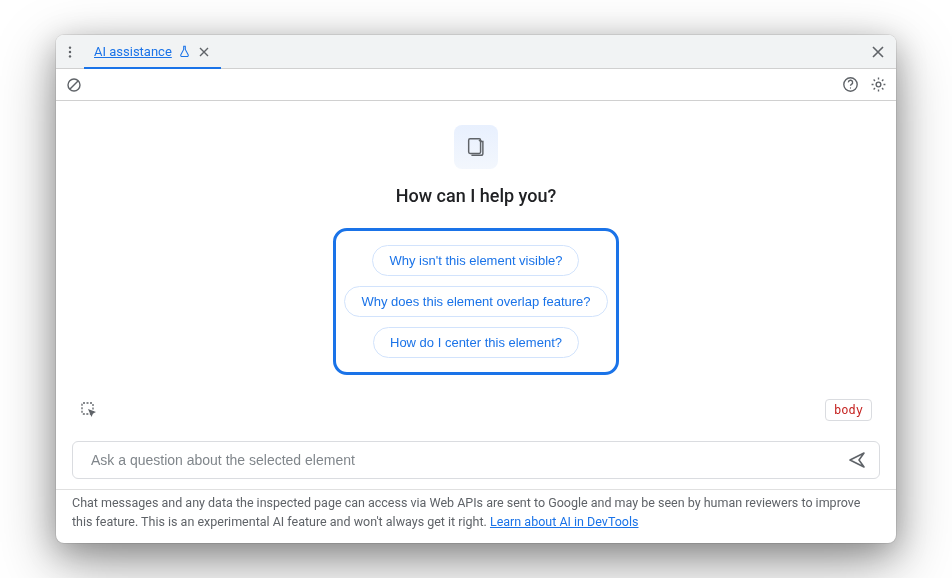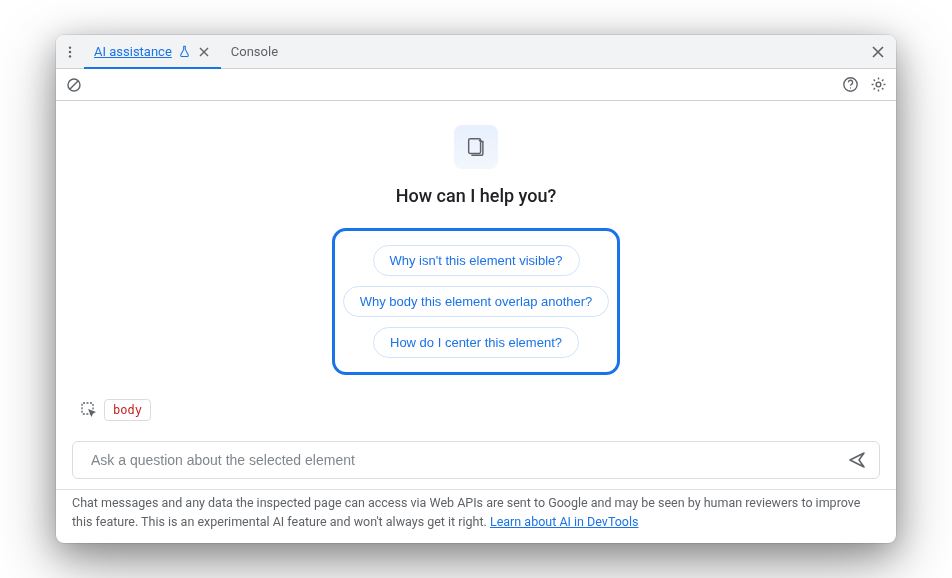--- a/index.html
+++ b/index.html
@@ -149,22 +149,23 @@
       font-size: 13px;
       padding: 7px 16px;
       border-radius: 100px;
       cursor: pointer;
       white-space: nowrap;
     }
     .context-row {
       width: 100%;
       display: flex;
       align-items: center;
-      gap: 6px;
+      gap: 23px;
       padding: 0 0 8px 0;
+      justify-content: space-between;
     }
     .selector-icon {
       color: #5f6368;
     }
     .element-chip {
       border: 1px solid #dadce0;
       color: #c5221f;
       font-size: 12px;
       font-family: ui-monospace, Menlo, Consolas, monospace;
       padding: 3px 8px;
@@ -230,23 +231,20 @@
         <svg width="13" height="13" viewBox="0 0 16 16" fill="none" stroke="currentColor" stroke-width="1.3">
             <path d="M6.5 1.5h3M7 1.5v4l-3.5 6.5a1.5 1.5 0 0 0 1.3 2.2h6.4a1.5 1.5 0 0 0 1.3-2.2L9 5.5v-4"></path>
           </svg>
       </span>
       <span class="tab-close">
         <svg width="10" height="10" viewBox="0 0 10 10" stroke="currentColor" stroke-width="1.4">
             <path d="M1 1l8 8M9 1l-8 8"></path>
           </svg>
       </span>
     </div>
-    <div class="tab">
-      <span>Console</span>
-    </div>
     <div class="panel-close">
       <svg width="14" height="14" viewBox="0 0 14 14" stroke="currentColor" stroke-width="1.6">
           <path d="M2 2l10 10M12 2L2 12"></path>
         </svg>
     </div>
   </div>
 
   <div class="toolbar">
     <div class="toolbar-left">
       <div class="icon-btn">
@@ -278,21 +276,21 @@
       <svg width="22" height="22" viewBox="0 0 24 24" fill="none" stroke="#5f6368" stroke-width="1.6">
           <rect x="4" y="3" width="13" height="16" rx="1.5"></rect>
           <path d="M17 6h2.5v13A2 2 0 0 1 17.5 21H7"></path>
           <path d="M16.5 3l.6 1.4L18.5 5l-1.4.6L16.5 7l-.6-1.4L14.5 5l1.4-.6z" fill="#5f6368" stroke="none"></path>
         </svg>
     </div>
     <div class="hero-title">How can I help you?</div>
 
     <div class="suggestions-box">
       <button class="suggestion">Why isn't this element visible?</button>
-      <button class="suggestion">Why body this element overlap another?</button>
+      <button class="suggestion">Why does this element overlap feature?</button>
       <button class="suggestion">How do I center this element?</button>
     </div>
 
     <div class="context-row">
       <span class="selector-icon">
         <svg width="18" height="18" viewBox="0 0 18 18" fill="none">
             <rect x="2" y="2" width="11" height="11" stroke="#5f6368" stroke-width="1.3" stroke-dasharray="2 1.5" rx="1"></rect>
             <path d="M8 8l8 3-3 1.5L11.5 16z" fill="#5f6368"></path>
           </svg>
       </span>

